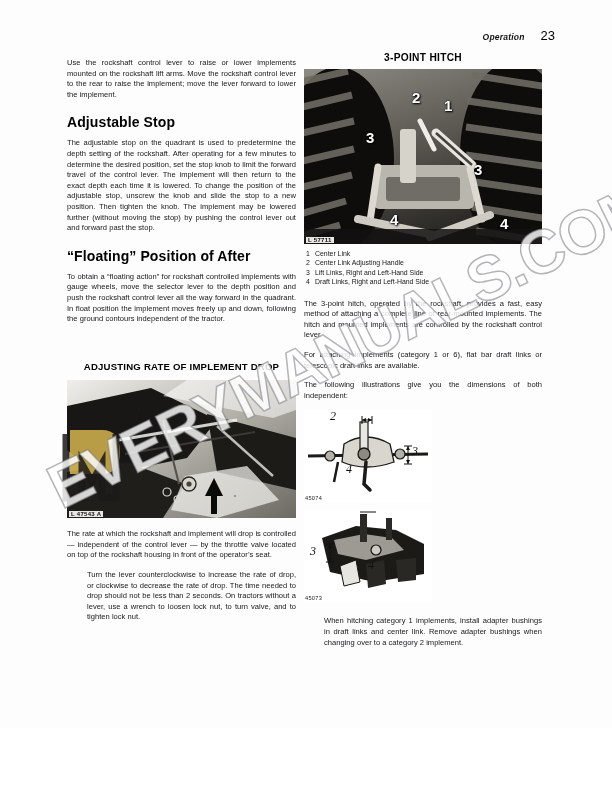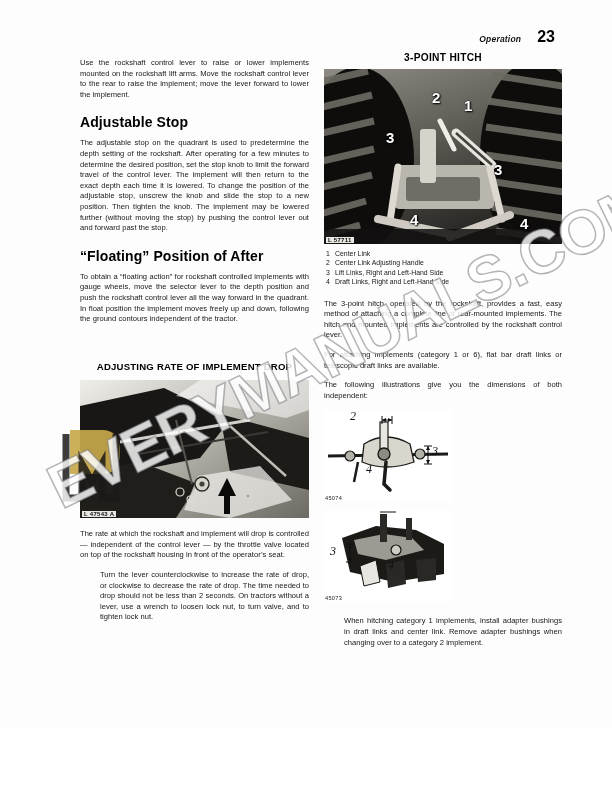--- a/index.html
+++ b/index.html
@@ -18,26 +18,26 @@
   
   .header {
     position: absolute; top: 28px; right: 57px;
     display: flex; align-items: baseline; gap: 16px;
   }
   .header .sect {
     font-style: italic; font-size: 8.5px; font-weight: bold;
     color: #111; letter-spacing: .2px;
   }
   .header .pg {
-    font-size: 16px; font-weight: bold; color: #000;
-  }
-
-  
-  .col-left  { position: absolute; left: 80px;  top: 58px; width: 229px; }
-  .col-right { position: absolute; left: 324px; top: 52px; width: 238px; }
+    font-size: 13px; font-weight: normal; color: #000;
+  }
+
+  
+  .col-left  { position: absolute; left: 67px;  top: 58px; width: 229px; }
+  .col-right { position: absolute; left: 304px; top: 52px; width: 238px; }
 
   p.body {
     font-size: 7.55px;
     line-height: 10.6px;
     color: #17171a;
     text-align: justify;
     margin-bottom: 9px;
     letter-spacing: .02px;
   }
   p.body:last-child { margin-bottom: 0; margin-left: 20px; }

